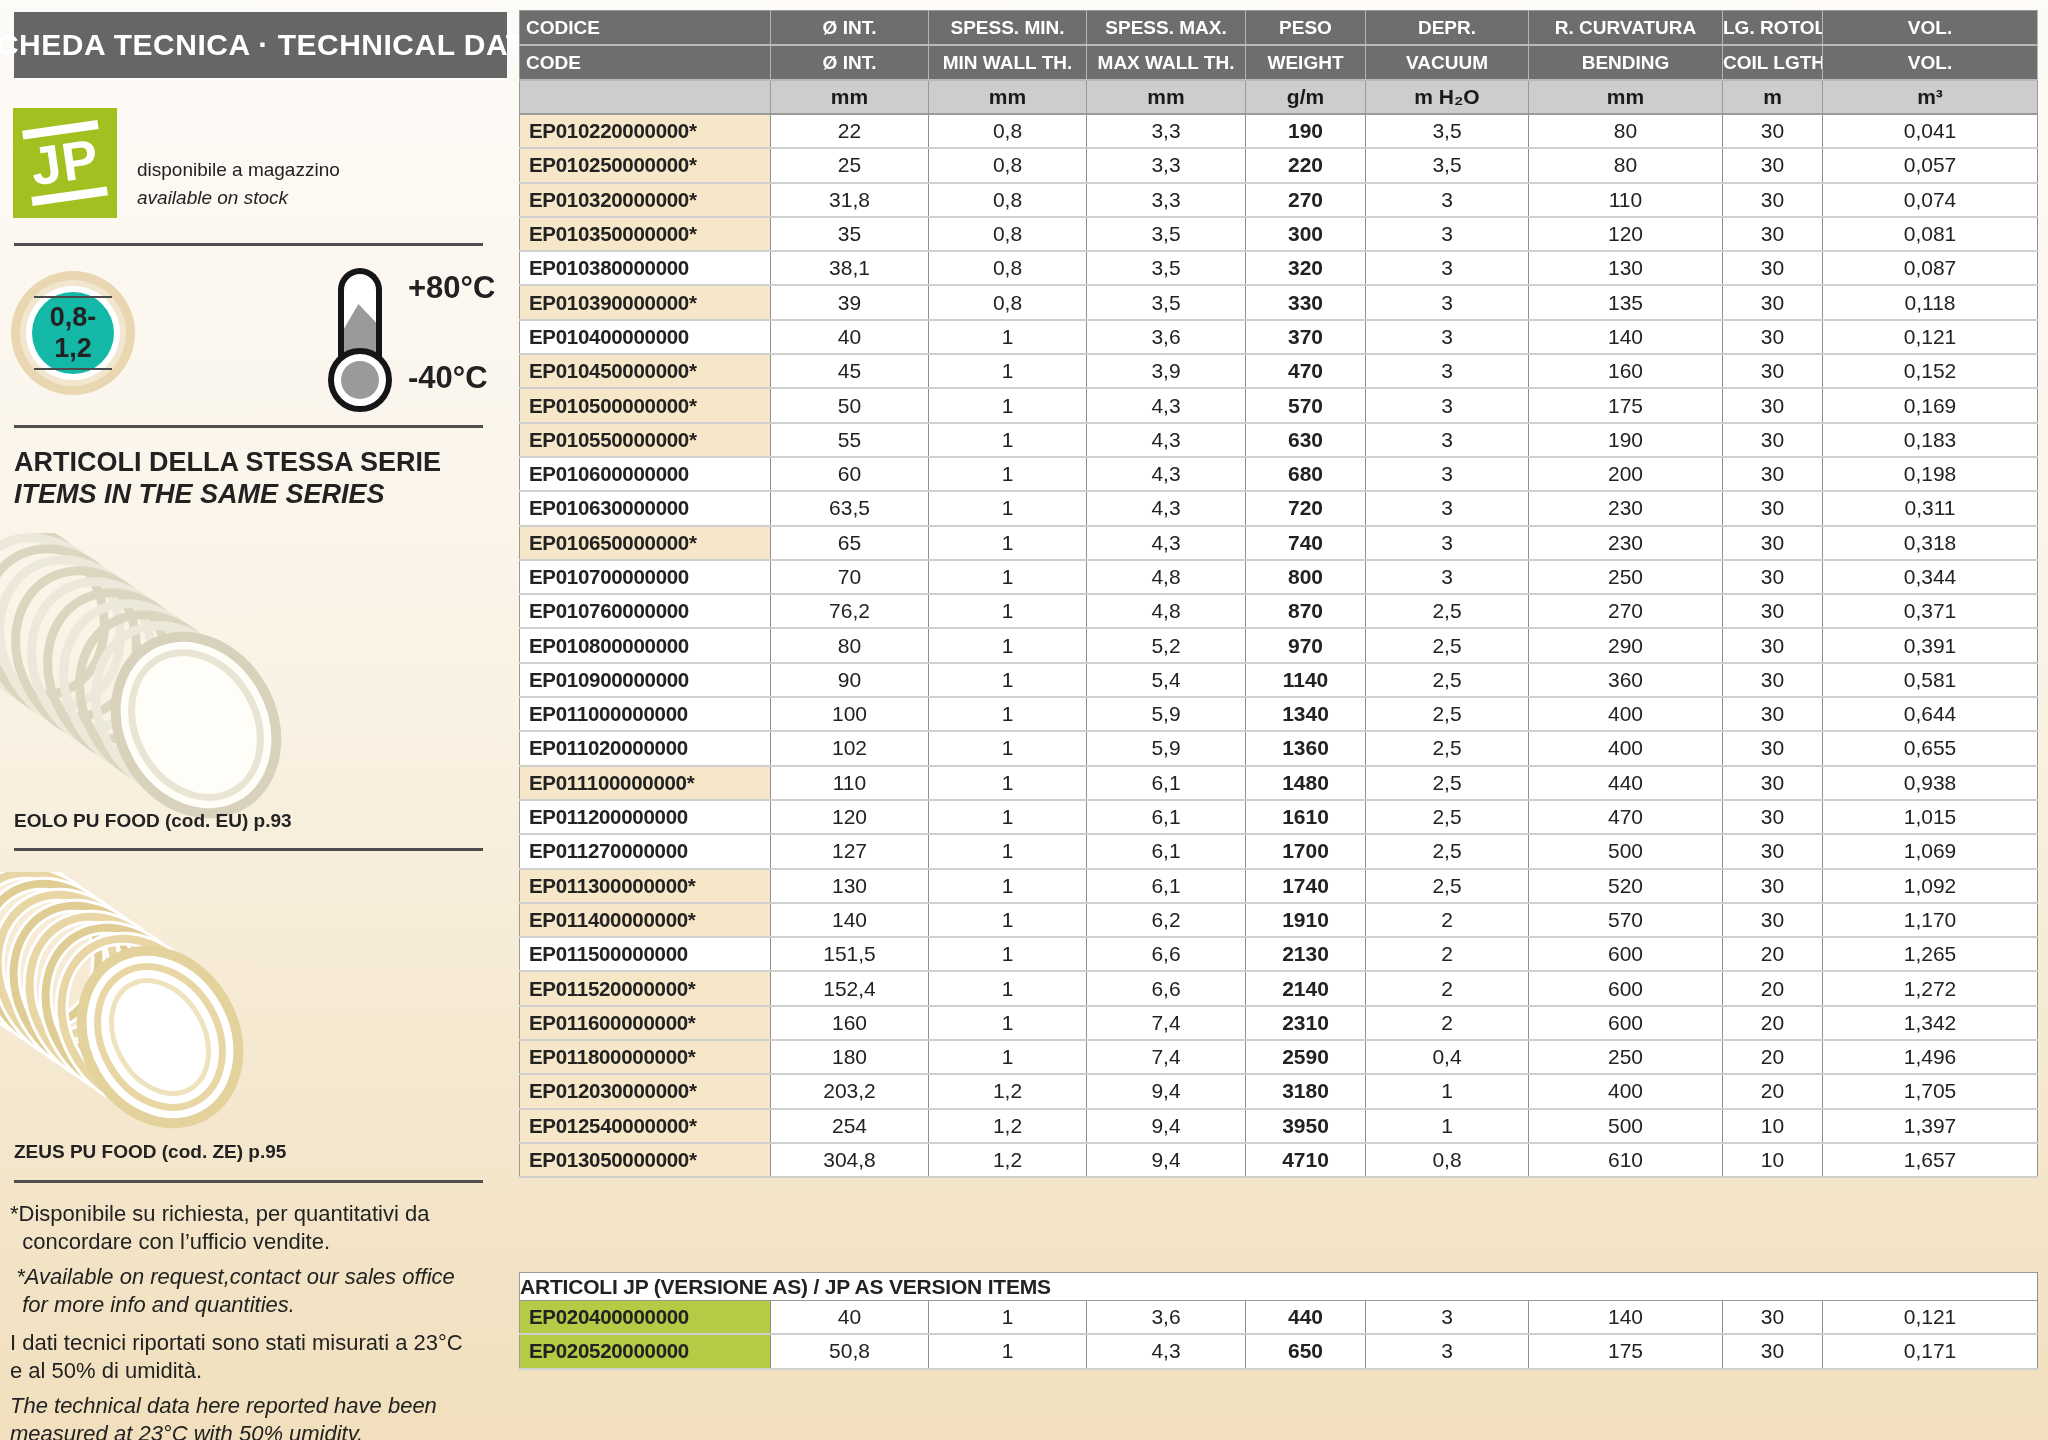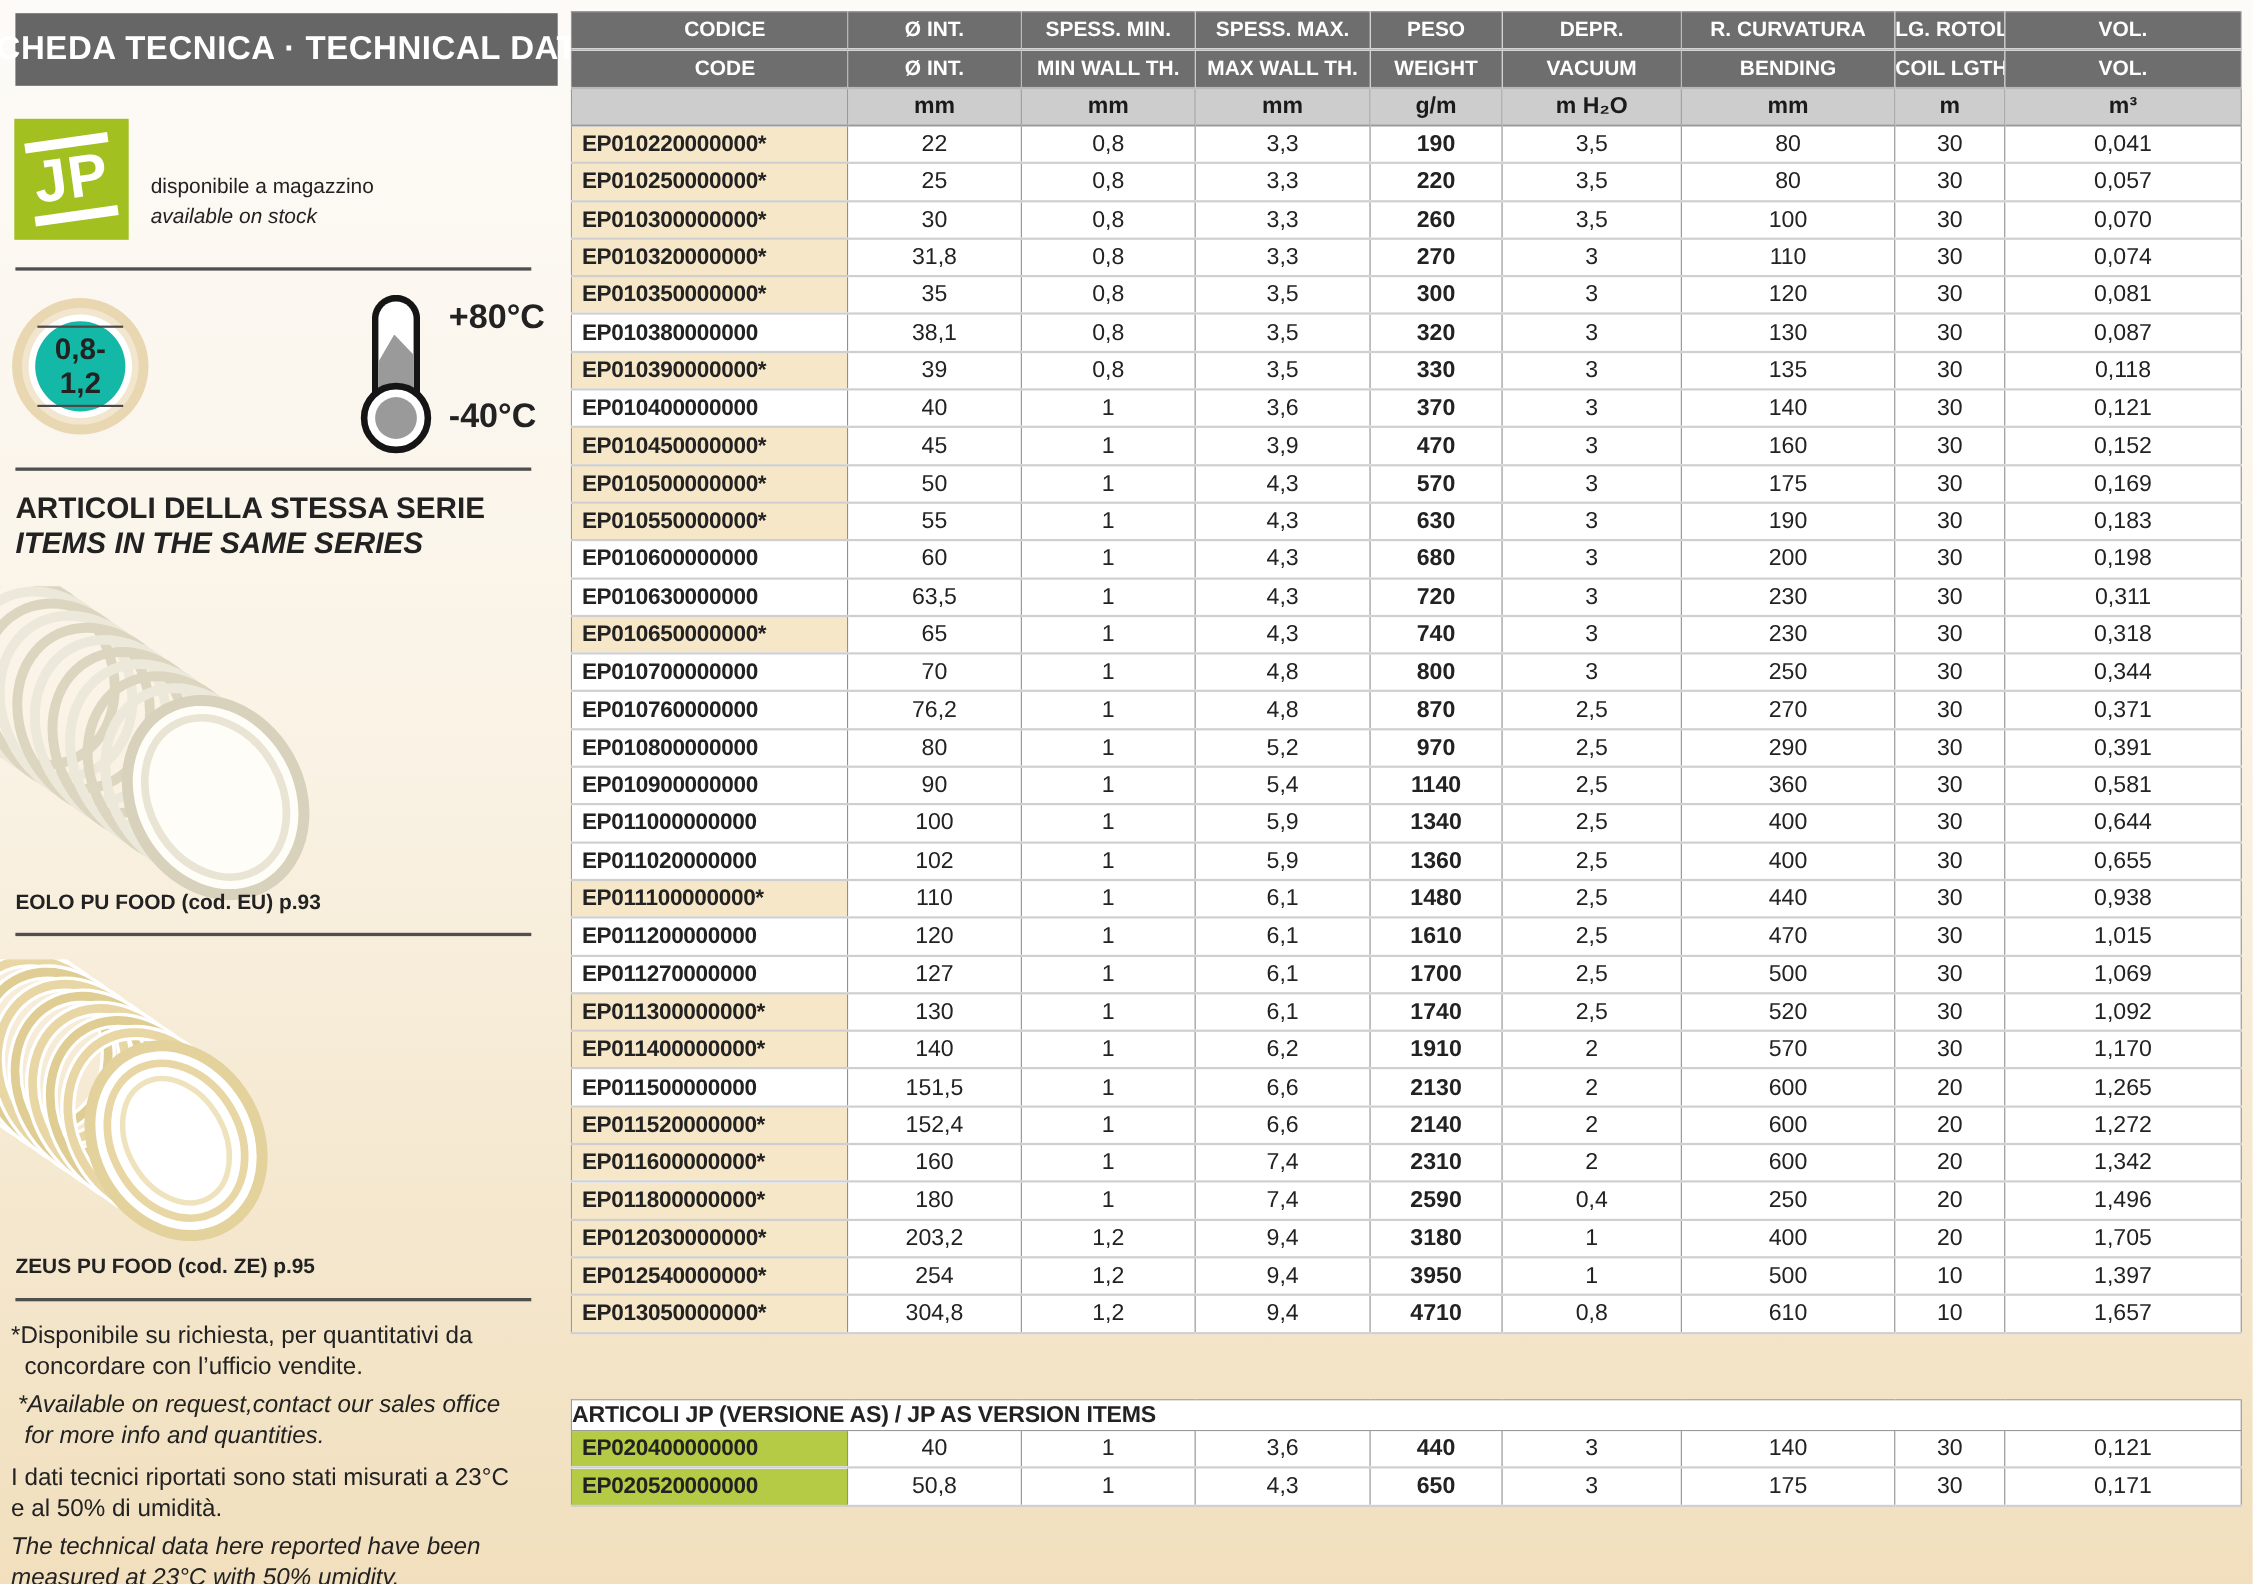--- a/index.html
+++ b/index.html
@@ -65,21 +65,21 @@
   .fnote.it{font-style:italic;}
   .fnote.gap{margin-top:10px;}
   
   .dtable{position:absolute;border-collapse:collapse;table-layout:fixed;width:1518px;background:#fff;
     border:1px solid #9a9a9a;}
   .dtable th{
     background:var(--header-bg);color:#fff;font-weight:bold;font-size:19px;
     border-right:1px solid #b5b5b5;border-bottom:2px solid #b9b9b9;
     height:33px;padding:0;text-align:center;overflow:hidden;white-space:nowrap;
   }
-  .dtable th.first{text-align:center;padding-left:28px;}
+  .dtable th.first{text-align:left;padding-left:6px;}
   .dtable tr.units td{
     background:var(--units-bg);color:#1a1a1a;font-weight:bold;font-size:21px;
     border-right:1px solid #9a9a9a;border-bottom:2px solid #9a9a9a;height:32px;
     text-align:center;padding:0;
   }
   .dtable td{
     background:#fff;font-size:21px;height:32.3px;padding:0;text-align:center;
     border-right:1px solid #8f8f8f;border-bottom:2px solid #cfcfcf;overflow:hidden;white-space:nowrap;
   }
   .dtable td.code{
@@ -262,31 +262,20 @@
           <td>25</td>
           <td>0,8</td>
           <td>3,3</td>
           <td class="peso">220</td>
           <td>3,5</td>
           <td>80</td>
           <td>30</td>
           <td>0,057</td>
         </tr>
         <tr>
-          <td class="code hl">EP010300000000*</td>
-          <td>30</td>
-          <td>0,8</td>
-          <td>3,3</td>
-          <td class="peso">260</td>
-          <td>3,5</td>
-          <td>100</td>
-          <td>30</td>
-          <td>0,070</td>
-        </tr>
-        <tr>
           <td class="code hl">EP010320000000*</td>
           <td>31,8</td>
           <td>0,8</td>
           <td>3,3</td>
           <td class="peso">270</td>
           <td>3</td>
           <td>110</td>
           <td>30</td>
           <td>0,074</td>
         </tr>

